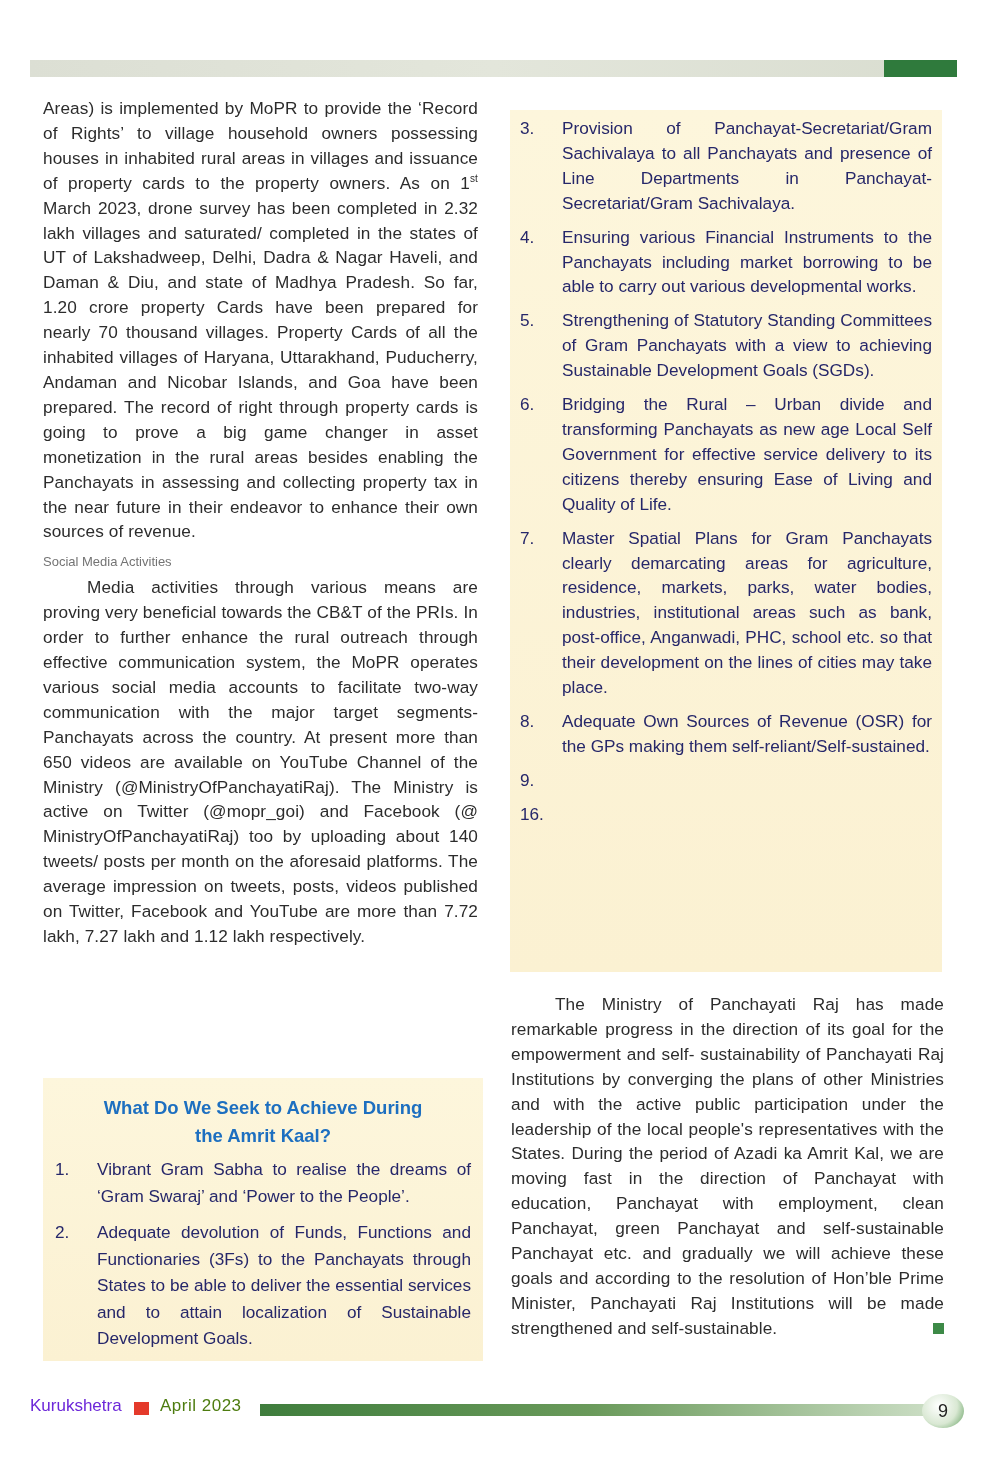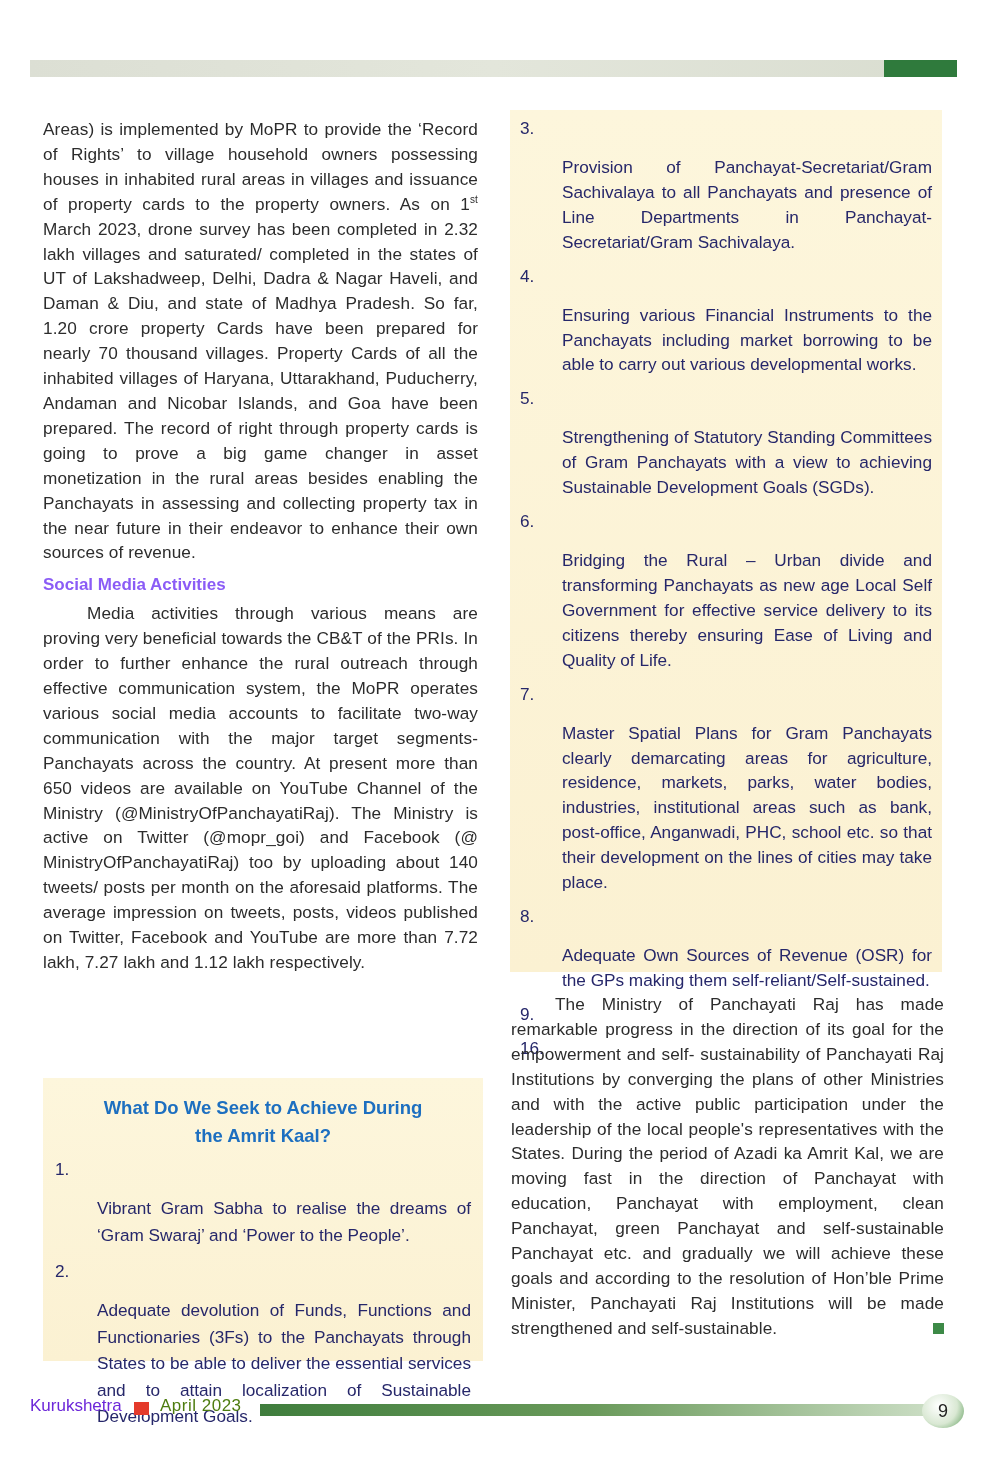--- a/index.html
+++ b/index.html
@@ -2,38 +2,38 @@
 <html><head>
   <meta charset="utf-8">
   <style>
     * { box-sizing: border-box; margin: 0; padding: 0; }
     html, body { width: 1000px; height: 1469px; background: #ffffff; overflow: hidden; }
     body { position: relative; font-family: "Liberation Sans", "DejaVu Sans", sans-serif; color: #2a2a2a; }
 
     .top-bar { position: absolute; left: 30px; top: 60px; width: 927px; height: 17px; background: linear-gradient(90deg, #dcdfd4, #e3e6db 50%, #d9ddd0); }
     .top-bar-accent { position: absolute; right: 0; top: 0; width: 73px; height: 17px; background: #2f7a3c; }
 
-    .col { position: absolute; top: 117px; }
+    .col { position: absolute; top: 96px; }
     .col-left { left: 43px; width: 435px; }
 
     .body-text { font-size: 17.2px; line-height: 24.9px; text-align: justify; color: #2c2c2c; letter-spacing: 0.1px; }
     .body-text .indent { display: inline-block; width: 44px; }
     sup { font-size: 10px; line-height: 0; vertical-align: super; }
 
-    .section-heading { color: #8b5cf6; font-weight: bold; font-size: 17px; margin-top: 10px; margin-bottom: 6px; }
+    .section-heading { color: #737373; font-weight: normal; font-size: 13px; margin-top: 10px; margin-bottom: 6px; }
 
     .boxed { background: linear-gradient(180deg, #fdf6dc 0%, #fbf1d2 100%); }
     .box-left { position: absolute; left: 43px; top: 1078px; width: 440px; height: 283px; padding: 16px 12px 0 12px; }
     .box-right { position: absolute; left: 510px; top: 110px; width: 432px; height: 862px; padding: 6px 10px 0 10px; }
 
     .box-title { color: #1d6fc0; font-weight: bold; font-size: 18.5px; text-align: center; line-height: 28px; margin-bottom: 6px; }
 
     .list-item { display: flex; color: #26276a; font-size: 17.2px; line-height: 24.9px; margin-bottom: 9px; }
     .list-num { width: 42px; flex-shrink: 0; }
-    .list-text { flex: 1; text-align: justify; margin-top: 39px; }
+    .list-text { flex: 1; text-align: justify; }
     .box-left .list-item { line-height: 26.5px; margin-bottom: 10px; }
 
     .end-mark { display: inline-block; width: 11px; height: 11px; background: #3d8a47; float: right; margin-top: 7px; }
 
     .col-right-para { position: absolute; left: 511px; top: 992px; width: 433px; }
 
     .footer { position: absolute; left: 30px; top: 1394px; width: 935px; height: 30px; }
     .footer-mag { position: absolute; left: 0; top: 2px; font-size: 17px; color: #6d28d9; }
     .footer-sep { position: absolute; left: 104px; top: 8px; width: 15px; height: 13px; background: #e43a2b; }
     .footer-date { position: absolute; left: 130px; top: 2px; font-size: 17px; color: #4d7c0f; letter-spacing: 0.5px; }

